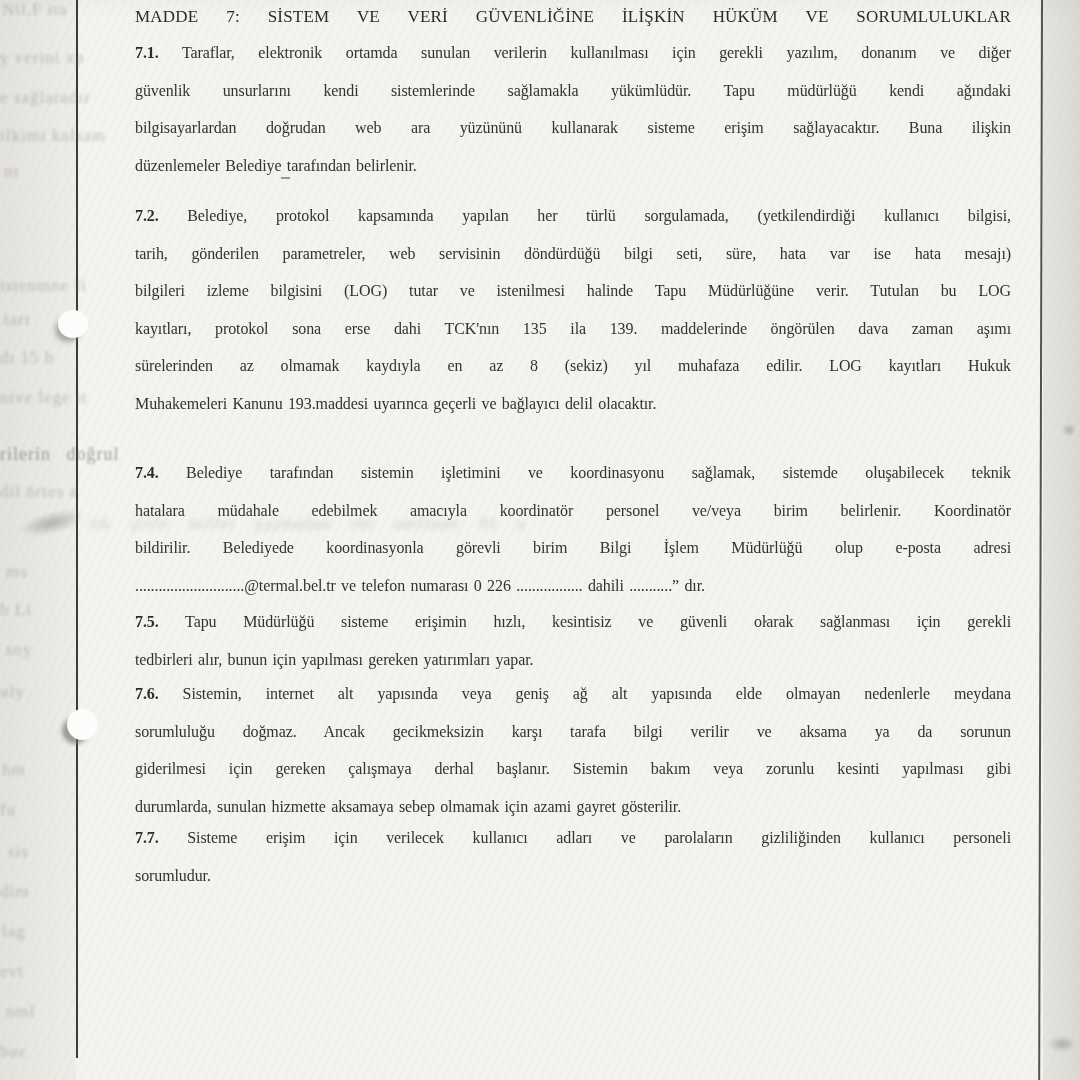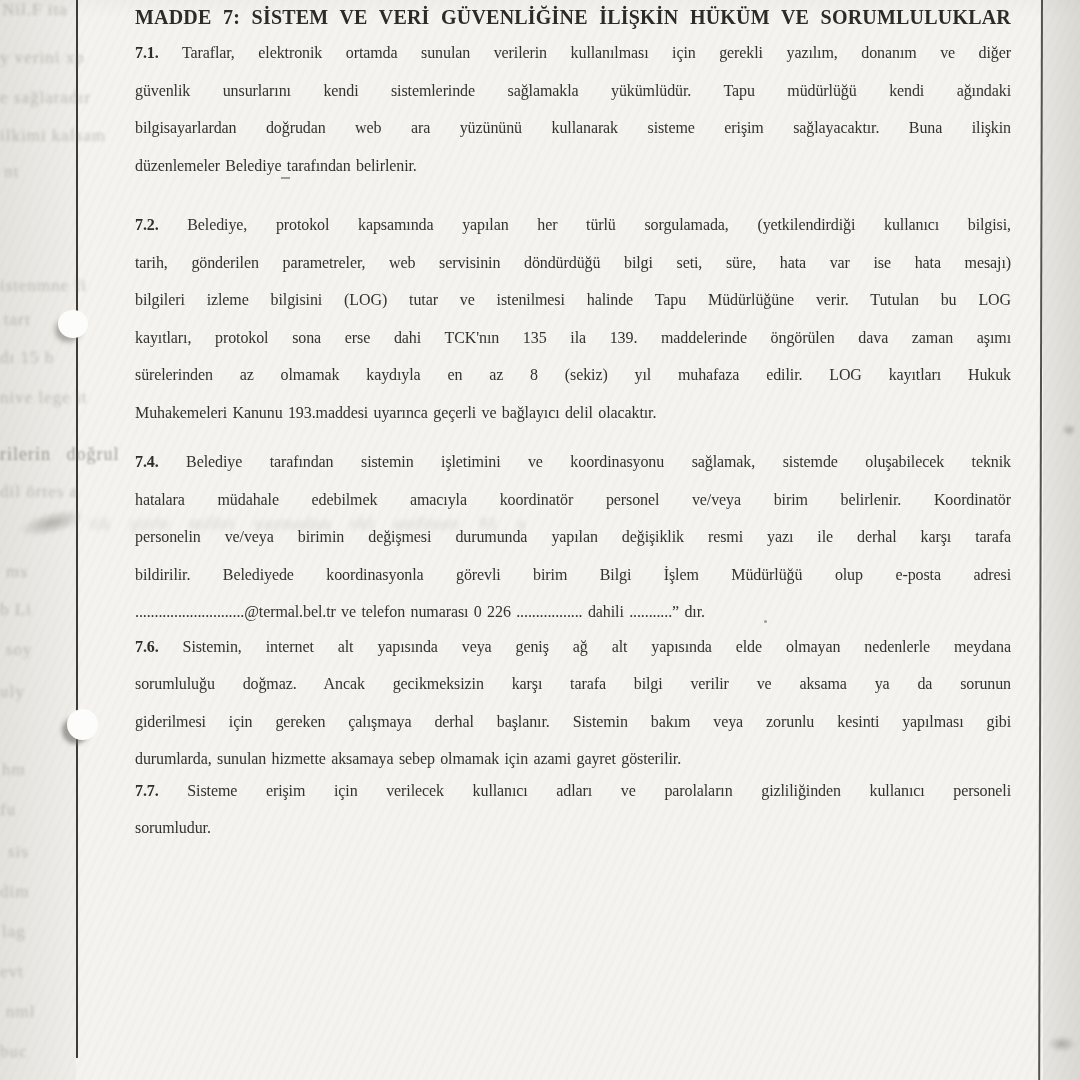--- a/index.html
+++ b/index.html
@@ -59,35 +59,35 @@
   .d1{left:281px;top:177px;width:9px;height:2px;filter:blur(0.5px);}
   .d2{left:764px;top:620px;width:3px;height:3px;border-radius:50%;filter:blur(0.5px);}
 
   
   .content{
     position:absolute;left:135px;top:0;width:876px;z-index:3;
     color:#33322e;
   }
   .title{
     height:34px;line-height:34px;
-    font-weight:bold;font-size:20px;color:#2c2b27;
+    font-weight:normal;font-size:17px;color:#2c2b27;
     text-align:justify;text-align-last:justify;
     letter-spacing:0.2px;white-space:normal;overflow:hidden;
   }
   .para{font-size:16px;letter-spacing:-0.1px;}
   .line{
     height:37.5px;line-height:37.5px;overflow:hidden;
     text-align:justify;text-align-last:justify;
     word-spacing:1.5px;
   }
   .line.last{text-align-last:left;}
   .num{font-weight:bold;color:#2e2d29;}
-  .m72{margin-top:22px;}
+  .m72{margin-top:13px;}
   .m73{margin-top:22px;}
-  .m74{margin-top:12px;}
+  .m74{margin-top:32px;}
   .m75{margin-top:-1px;}
   .m76{margin-top:-3px;}
   .m77{margin-top:-6px;}
 </style>
 </head>
 <body>
 
 <div class="page">
 
   <div class="left-strip"></div>
@@ -147,25 +147,28 @@
       <div class="line">bilgileri izleme bilgisini (LOG) tutar ve istenilmesi halinde Tapu Müdürlüğüne verir. Tutulan bu LOG</div>
       <div class="line">kayıtları, protokol sona erse dahi TCK'nın 135 ila 139. maddelerinde öngörülen dava zaman aşımı</div>
       <div class="line">sürelerinden az olmamak kaydıyla en az 8 (sekiz) yıl muhafaza edilir. LOG kayıtları Hukuk</div>
       <div class="line last">Muhakemeleri Kanunu 193.maddesi uyarınca geçerli ve bağlayıcı delil olacaktır.</div>
     </div>
 
 
     <div class="para m74">
       <div class="line"><b class="num">7.4.</b> <span>Belediye tarafından sistemin işletimini ve koordinasyonu sağlamak, sistemde oluşabilecek teknik</span></div>
       <div class="line">hatalara müdahale edebilmek amacıyla koordinatör personel ve/veya birim belirlenir. Koordinatör</div>
-      <div class="line">personelin ve/veya birimin değişmesi durumunda yapılan değişiklik resmi yazı ile derhal karşı tarafa</div>
       <div class="line">bildirilir. Belediyede koordinasyonla görevli birim Bilgi İşlem Müdürlüğü olup e-posta adresi</div>
       <div class="line last">............................@termal.bel.tr ve telefon numarası 0 226 ................. dahili ...........” dır.</div>
     </div>
 
+    <div class="para m75">
+      <div class="line"><b class="num">7.5.</b> <span>Tapu Müdürlüğü sisteme erişimin hızlı, kesintisiz ve güvenli olarak sağlanması için gerekli</span></div>
+      <div class="line last">tedbirleri alır, bunun için yapılması gereken yatırımları yapar.</div>
+    </div>
 
     <div class="para m76">
       <div class="line"><b class="num">7.6.</b> <span>Sistemin, internet alt yapısında veya geniş ağ alt yapısında elde olmayan nedenlerle meydana</span></div>
       <div class="line">sorumluluğu doğmaz. Ancak gecikmeksizin karşı tarafa bilgi verilir ve aksama ya da sorunun</div>
       <div class="line">giderilmesi için gereken çalışmaya derhal başlanır. Sistemin bakım veya zorunlu kesinti yapılması gibi</div>
       <div class="line last">durumlarda, sunulan hizmette aksamaya sebep olmamak için azami gayret gösterilir.</div>
     </div>
 
     <div class="para m77">
       <div class="line"><b class="num">7.7.</b> <span>Sisteme erişim için verilecek kullanıcı adları ve parolaların gizliliğinden kullanıcı personeli</span></div>

